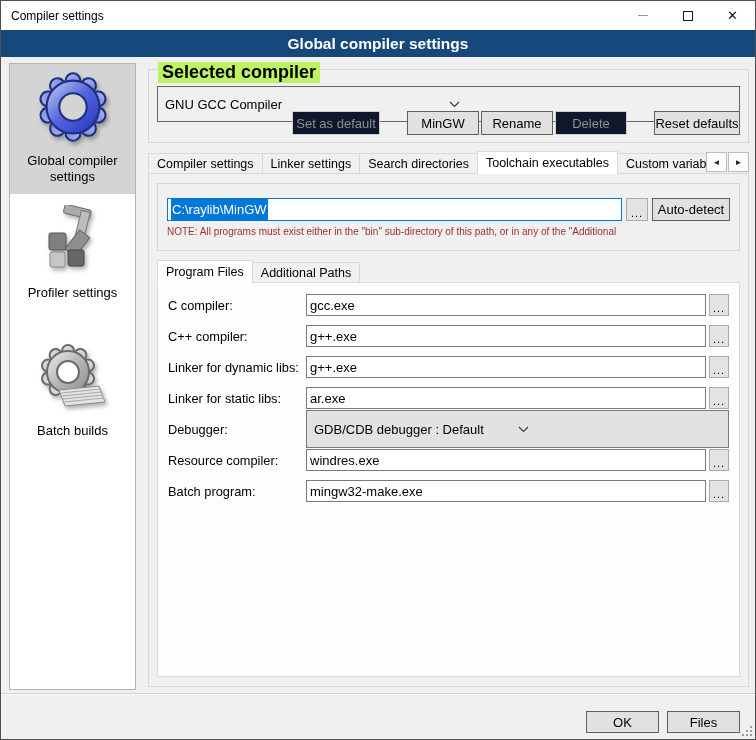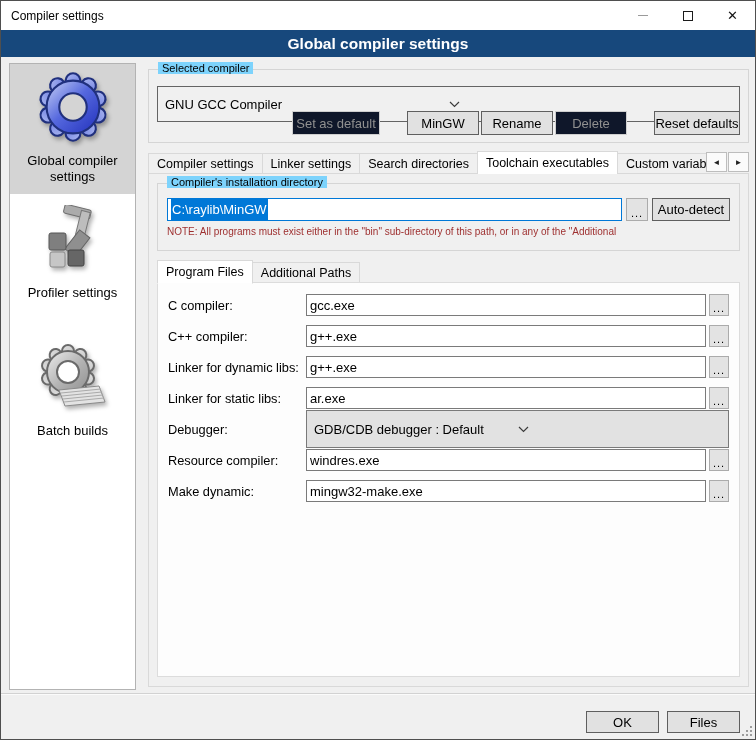--- a/index.html
+++ b/index.html
@@ -24,21 +24,21 @@
   
   .sidebar {position:absolute; left:8px; top:62px; width:127px; height:627px; background:#fff; border:1px solid #b3b3b3;}
   .side-item {text-align:center; padding:3px 2px 9px 2px; cursor:default;}
   .side-item.selected {background:#d4d4d4;}
   .side-icon {display:block; margin:2px auto 0 auto;}
   .side-icon svg {filter:drop-shadow(2px 3px 2px rgba(0,0,0,0.30));}
   .side-label {margin-top:5px; font-size:13px; line-height:16px;}
   .mt6 {margin-top:6px;} .mt28 {margin-top:28px;}
   
   .groupbox {position:absolute; border:1px solid #d5d5d5;}
-  .gb-label {position:absolute; top:-8px; left:9px; background:#7dd3fc; padding:0 4px; font-size:11px; white-space:nowrap;}
+  .gb-label {position:absolute; top:-8px; left:9px; background:#bef264; padding:0 4px; font-size:18px; white-space:nowrap;font-weight:bold;}
   .gb-compiler {left:147px; top:68px; width:601px; height:74px;}
   
   .combo {border:1px solid #646464; background:#f0f0f0; display:flex; align-items:center; padding:0 7px; height:36px;}
   .combo span {flex:1; white-space:nowrap; overflow:hidden;}
   .combo-main {position:absolute; left:8px; right:8px; top:16px;}
   .combo-gray {background:#e2e2e2; border-color:#7a7a7a;}
   
   .btnrow {position:absolute; left:8px; right:8px; bottom:7px; display:flex; justify-content:flex-end; gap:2px;}
   .btn {height:24px; background:#e1e1e1; border:1px solid #5f5f5f; font-size:13px;
     display:flex; align-items:center; justify-content:center; white-space:nowrap; cursor:default;}
@@ -219,21 +219,20 @@
         </div>
       <div class="tab-arrow">
           <span>►</span>
         </div>
     </div>
   </div>
 
   <div class="tabpage">
 
     <div class="groupbox gb-dir">
-      <span class="gb-label">Compiler's installation directory</span>
       <div class="dir-row">
         <div class="text-input dir-input">
           <span class="sel-text">C:\raylib\MinGW</span>
         </div>
         <div class="mini-btn">...</div>
         <div class="btn autodetect">Auto-detect</div>
       </div>
       <div class="dir-note">NOTE: All programs must exist either in the "bin" sub-directory of this path, or in any of the "Additional</div>
     </div>
 
@@ -283,21 +282,21 @@
           </div>
         </div>
         <div class="row">
           <div class="row-label">Resource compiler:</div>
           <div class="text-input row-ctrl">
             <span>windres.exe</span>
           </div>
           <div class="mini-btn">...</div>
         </div>
         <div class="row">
-          <div class="row-label">Make dynamic:</div>
+          <div class="row-label">Batch program:</div>
           <div class="text-input row-ctrl">
             <span>mingw32-make.exe</span>
           </div>
           <div class="mini-btn">...</div>
         </div>
       </div>
   </div>
 
   <div class="footer-line"></div>
   <div class="btn ok-btn">OK</div>

